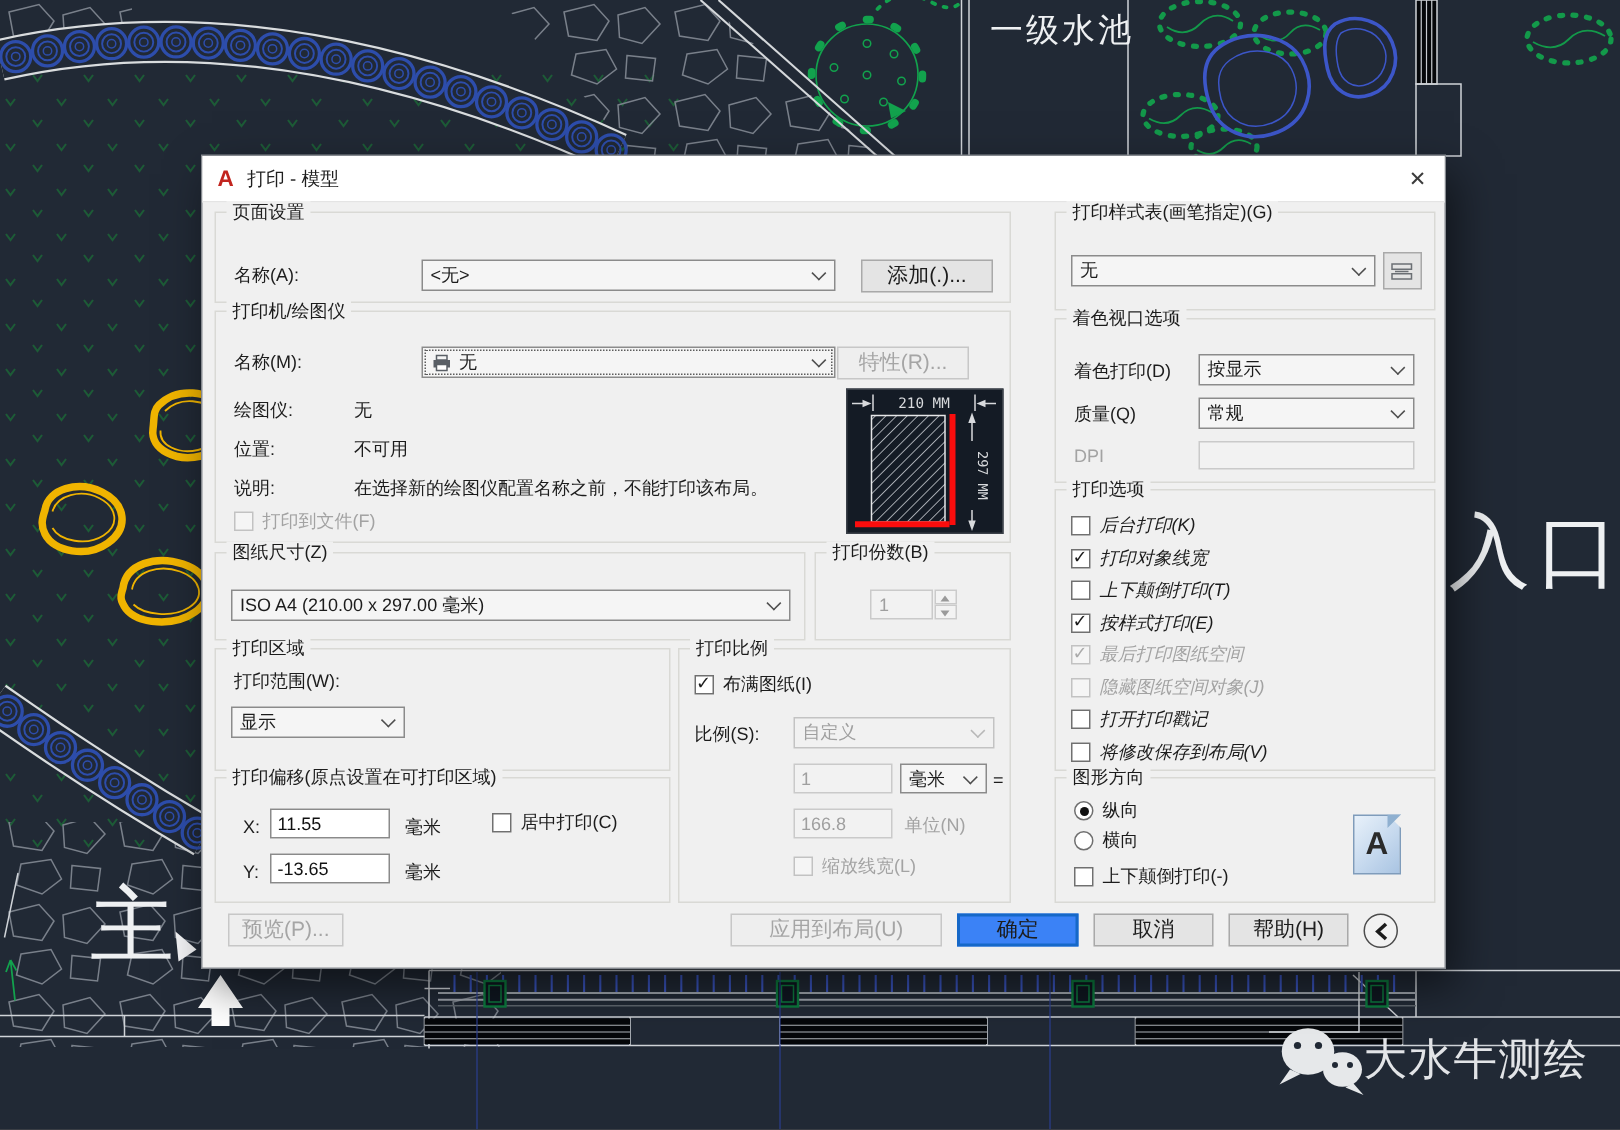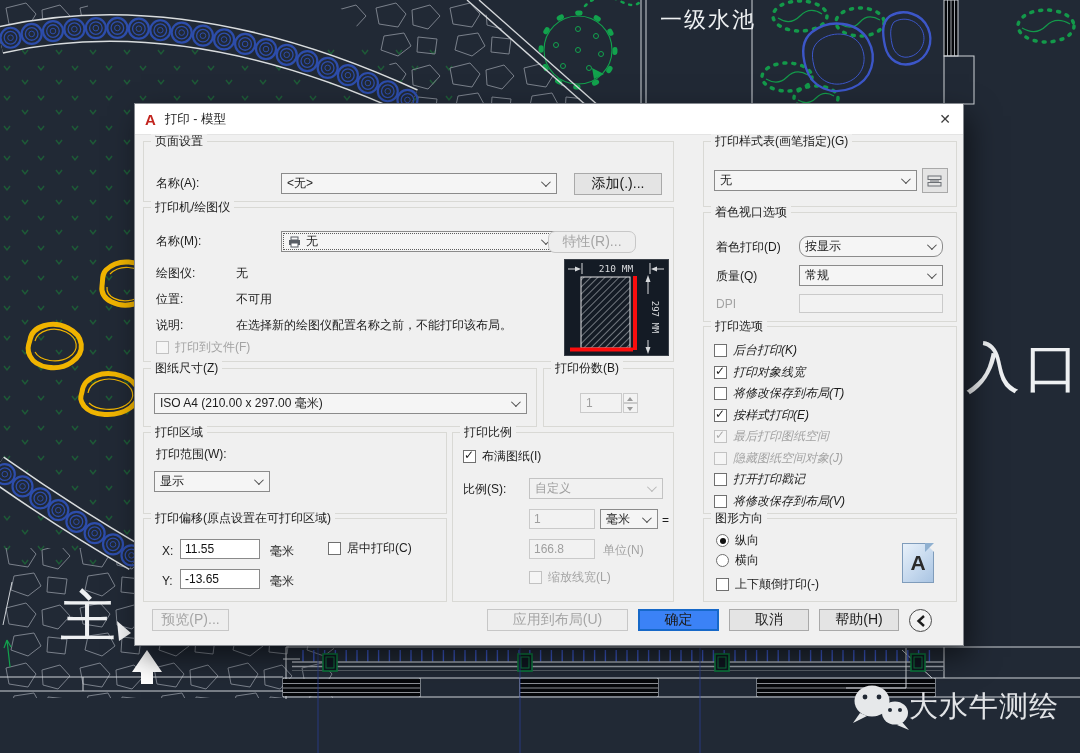--- a/index.html
+++ b/index.html
@@ -441,21 +441,21 @@
       <span class="lbl" style="left:12px;top:26px;">名称(M):</span>
       <div class="combo focusdot" style="left:137px;top:23px;width:276px;">
         <svg width="15" height="12" style="margin-right:4px;flex:none;">
           <rect x="2" y="4" width="11" height="5" fill="#5a5f66"></rect>
           <rect x="4" y="1" width="7" height="3" fill="none" stroke="#5a5f66"></rect>
           <rect x="4" y="7" width="7" height="4" fill="#ffffff" stroke="#5a5f66"></rect>
         </svg>
         <span class="cval">无</span>
         <span class="chev"></span>
       </div>
-      <div class="btn dis" style="left:404px;top:23px;width:88px;border-radius:7px;">特性(R)...</div>
+      <div class="btn dis" style="left:414px;top:23px;width:88px;">特性(R)...</div>
 
       <span class="lbl" style="left:12px;top:58px;">绘图仪:</span>
       <span class="lbl" style="left:92px;top:58px;">无</span>
       <span class="lbl" style="left:12px;top:84px;">位置:</span>
       <span class="lbl" style="left:92px;top:84px;">不可用</span>
       <span class="lbl" style="left:12px;top:110px;">说明:</span>
       <span class="lbl" style="left:92px;top:110px;">在选择新的绘图仪配置名称之前，不能打印该布局。</span>
 
       <div class="cbrow dis" style="left:12px;top:131px;">
         <span class="cbx dis"></span>
@@ -576,21 +576,21 @@
           <rect x="1" y="2" width="13" height="3.5" fill="none" stroke="#6b6f74"></rect>
           <rect x="1" y="8.5" width="13" height="3.5" fill="none" stroke="#6b6f74"></rect>
           <line x1="3" y1="7" x2="12" y2="7" stroke="#6b6f74"></line>
         </svg>
       </div>
     </div>
 
     <div class="gb" style="left:568px;top:108px;width:252px;height:108px;">
       <span class="legend">着色视口选项</span>
       <span class="lbl" style="left:12px;top:27px;">着色打印(D)</span>
-      <div class="combo" style="left:95px;top:23px;width:144px;border-radius:9px;">
+      <div class="combo" style="left:95px;top:23px;width:144px;">
         <span class="cval">按显示</span>
         <span class="chev"></span>
       </div>
       <span class="lbl" style="left:12px;top:56px;">质量(Q)</span>
       <div class="combo" style="left:95px;top:52px;width:144px;">
         <span class="cval">常规</span>
         <span class="chev"></span>
       </div>
       <span class="lbl dis" style="left:12px;top:84px;">DPI</span>
       <div class="inp dis" style="left:95px;top:81px;width:144px;height:19px;"></div>
@@ -604,21 +604,21 @@
             <span>后台打印(K)</span>
           </div>
           <div class="cbrow flow">
             <span class="cbx on">
               <span class="tick">✓</span>
             </span>
             <span>打印对象线宽</span>
           </div>
           <div class="cbrow flow">
             <span class="cbx"></span>
-            <span>将修改保存到布局(T)</span>
+            <span>上下颠倒打印(T)</span>
           </div>
           <div class="cbrow flow">
             <span class="cbx on">
               <span class="tick">✓</span>
             </span>
             <span>按样式打印(E)</span>
           </div>
           <div class="cbrow flow dis">
             <span class="cbx on dis">
               <span class="tick">✓</span>

